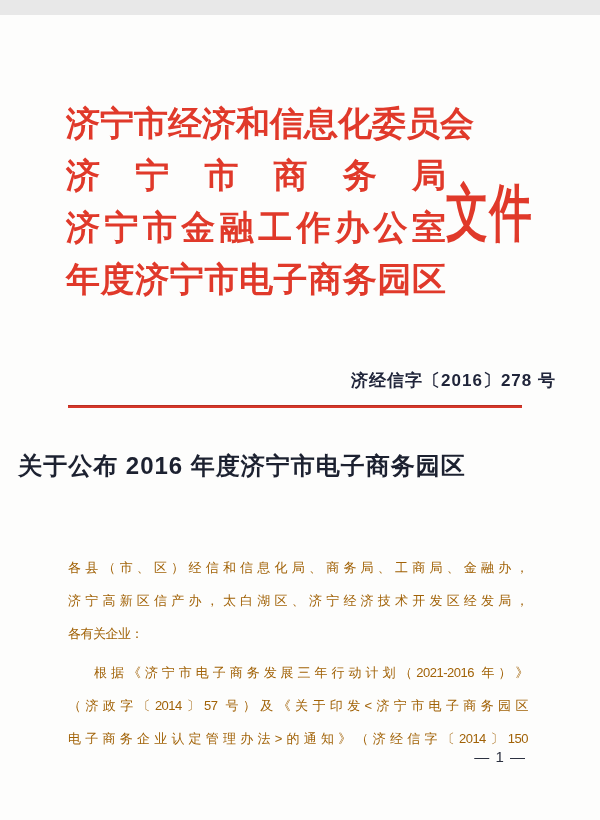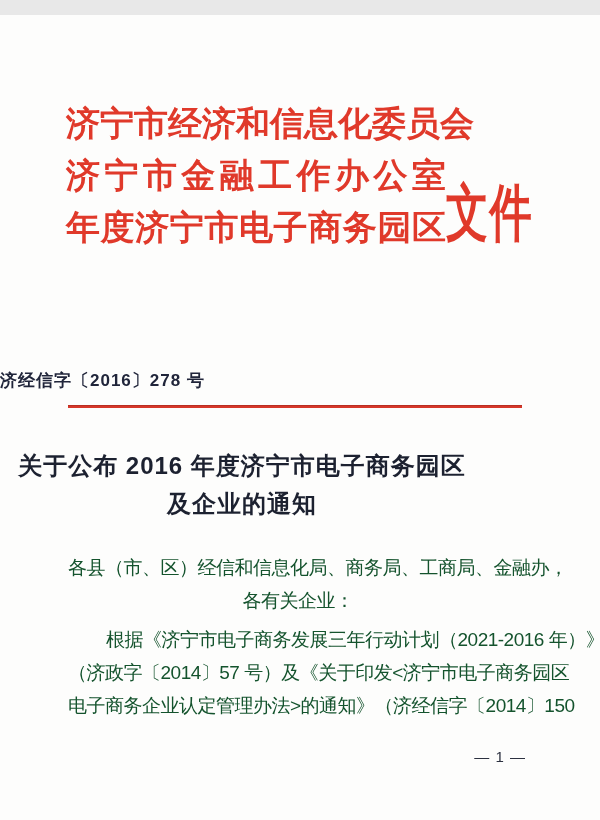--- a/index.html
+++ b/index.html
@@ -50,21 +50,21 @@
     transform: scaleX(0.68);
     transform-origin: left top;
   }
 
   
   .doc-number {
     position: absolute;
     left: 0;
     top: 354px;
     width: 556px;
-    text-align: left;
+    text-align: right;
     font-size: 17px;
     font-weight: 700;
     letter-spacing: 1px;
     color: #20253a;
   }
 
   
   .red-rule {
     position: absolute;
     left: 68px;
@@ -88,26 +88,26 @@
     letter-spacing: 1px;
     color: #1c2130;
   }
 
   
   .body-text {
     position: absolute;
     left: 68px;
     top: 536px;
     width: 460px;
-    font-size: 19px;
+    font-size: 13px;
     line-height: 33px;
     letter-spacing: -0.5px;
-    color: #14532d;
+    color: #a16207;
   }
-  .body-line { white-space: nowrap; text-align: center; }
+  .body-line { white-space: nowrap; }
   .body-line.full {
     text-align: justify;
     text-align-last: justify;
   }
   .body-line.indent { text-indent: 2em; }
   .body-line.para-gap { margin-top: 6px; }
 
   
   .page-number {
     position: absolute;
@@ -119,37 +119,38 @@
   }
 </style>
 </head>
 <body>
 
 <div class="page">
 
   <div class="letterhead">
     <div class="issuers">
       <div class="issuer-line">济宁市经济和信息化委员会</div>
+      <div class="issuer-line">济宁市商务局</div>
       <div class="issuer-line">济宁市金融工作办公室</div>
       <div class="issuer-line">年度济宁市电子商务园区</div>
     </div>
     <div class="doc-type">文件</div>
   </div>
 
   <div class="doc-number">济经信字〔2016〕278 号</div>
 
   <div class="red-rule"></div>
 
   <div class="title">
     <div>关于公布 2016 年度济宁市电子商务园区</div>
-    <div>及企业的通知</div>
   </div>
 
   <div class="body-text">
     <div class="body-line full">各县（市、区）经信和信息化局、商务局、工商局、金融办，</div>
+    <div class="body-line full">济宁高新区信产办，太白湖区、济宁经济技术开发区经发局，</div>
     <div class="body-line">各有关企业：</div>
     <div class="body-line full indent para-gap">根据《济宁市电子商务发展三年行动计划（2021-2016 年）》</div>
     <div class="body-line full">（济政字〔2014〕57 号）及《关于印发&lt;济宁市电子商务园区</div>
     <div class="body-line full">电子商务企业认定管理办法&gt;的通知》（济经信字〔2014〕150</div>
   </div>
 
   <div class="page-number">— 1 —</div>
 
 </div>
 

